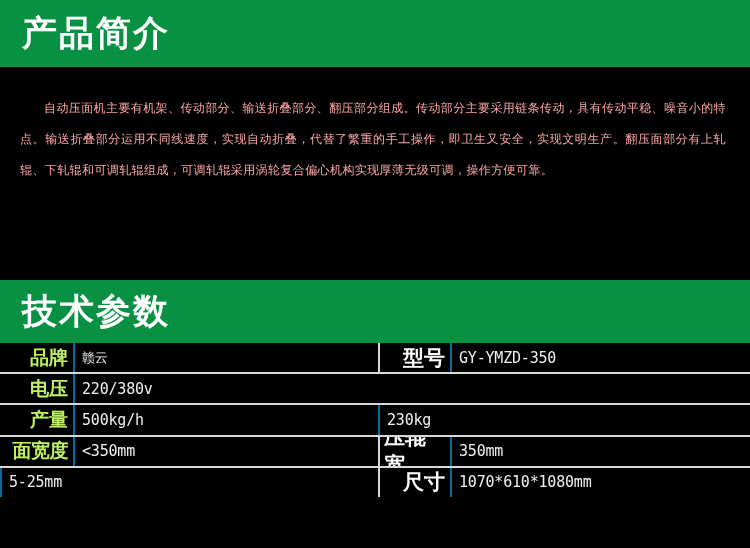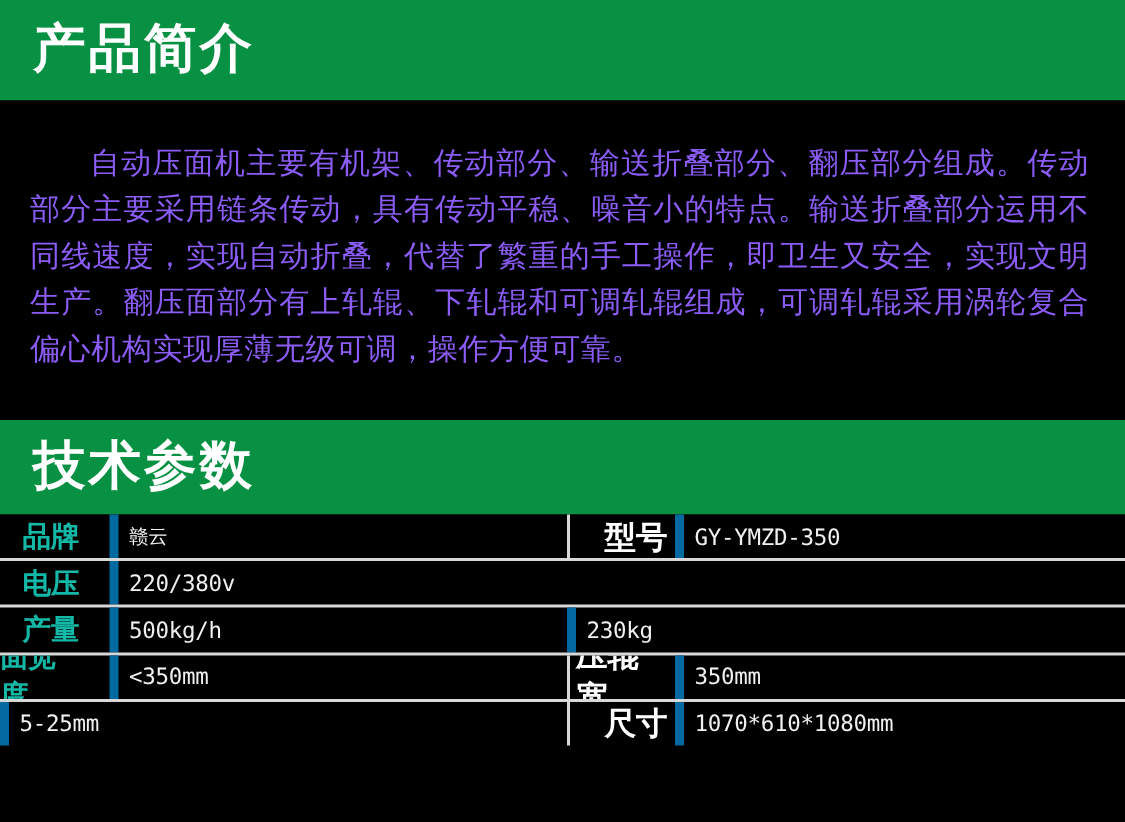--- a/index.html
+++ b/index.html
@@ -48,23 +48,23 @@
 
   
   .intro-wrap {
     background: #000000;
     flex: 0 0 auto;
     padding: 26px 24px 0 20px;
     box-sizing: border-box;
     height: 213px;
   }
   .intro-text {
-    font-size: 20px;
+    font-size: 12px;
     line-height: 31px;
-    color: #8b5cf6;
+    color: #fca5a5;
     text-align: justify;
     text-indent: 2em;
     margin: 0;
     letter-spacing: 0.4px;
     font-family: "DejaVu Sans", "Liberation Sans", sans-serif;
   }
 
   
   .spec-table {
     flex: 1 1 auto;
@@ -86,32 +86,32 @@
     display: flex;
     align-items: center;
     box-sizing: border-box;
     min-width: 0;
     overflow: hidden;
   }
   .cell-label {
     width: 73px;
     flex: 0 0 73px;
     justify-content: flex-end;
-    padding-right: 20px;
+    padding-right: 5px;
     font-size: 19px;
     font-weight: 700;
-    color: #14b8a6;
+    color: #bef264;
     letter-spacing: 0px;
   }
   .cell-label.wide-label {
     letter-spacing: -0.5px;
   }
   .cell-value {
     flex: 1 1 auto;
-    border-left: 6px solid #0369a1;
+    border-left: 2px solid #0369a1;
     padding-left: 7px;
     font-size: 15px;
     font-weight: 400;
     color: #f0f0f0;
     font-family: "DejaVu Sans Mono", "Liberation Mono", monospace;
     letter-spacing: -0.2px;
   }
   .cell-value-cjk {
     font-family: "DejaVu Sans", "Liberation Sans", sans-serif;
     font-size: 13px;

